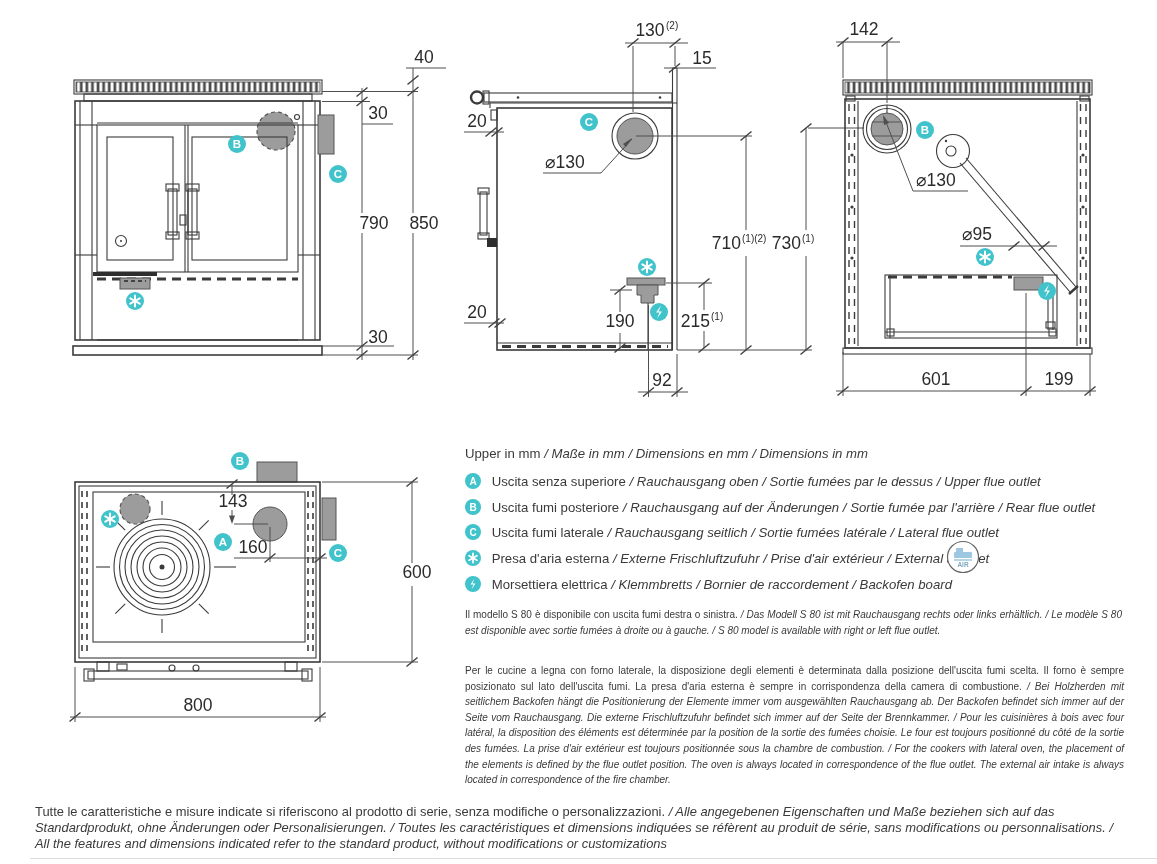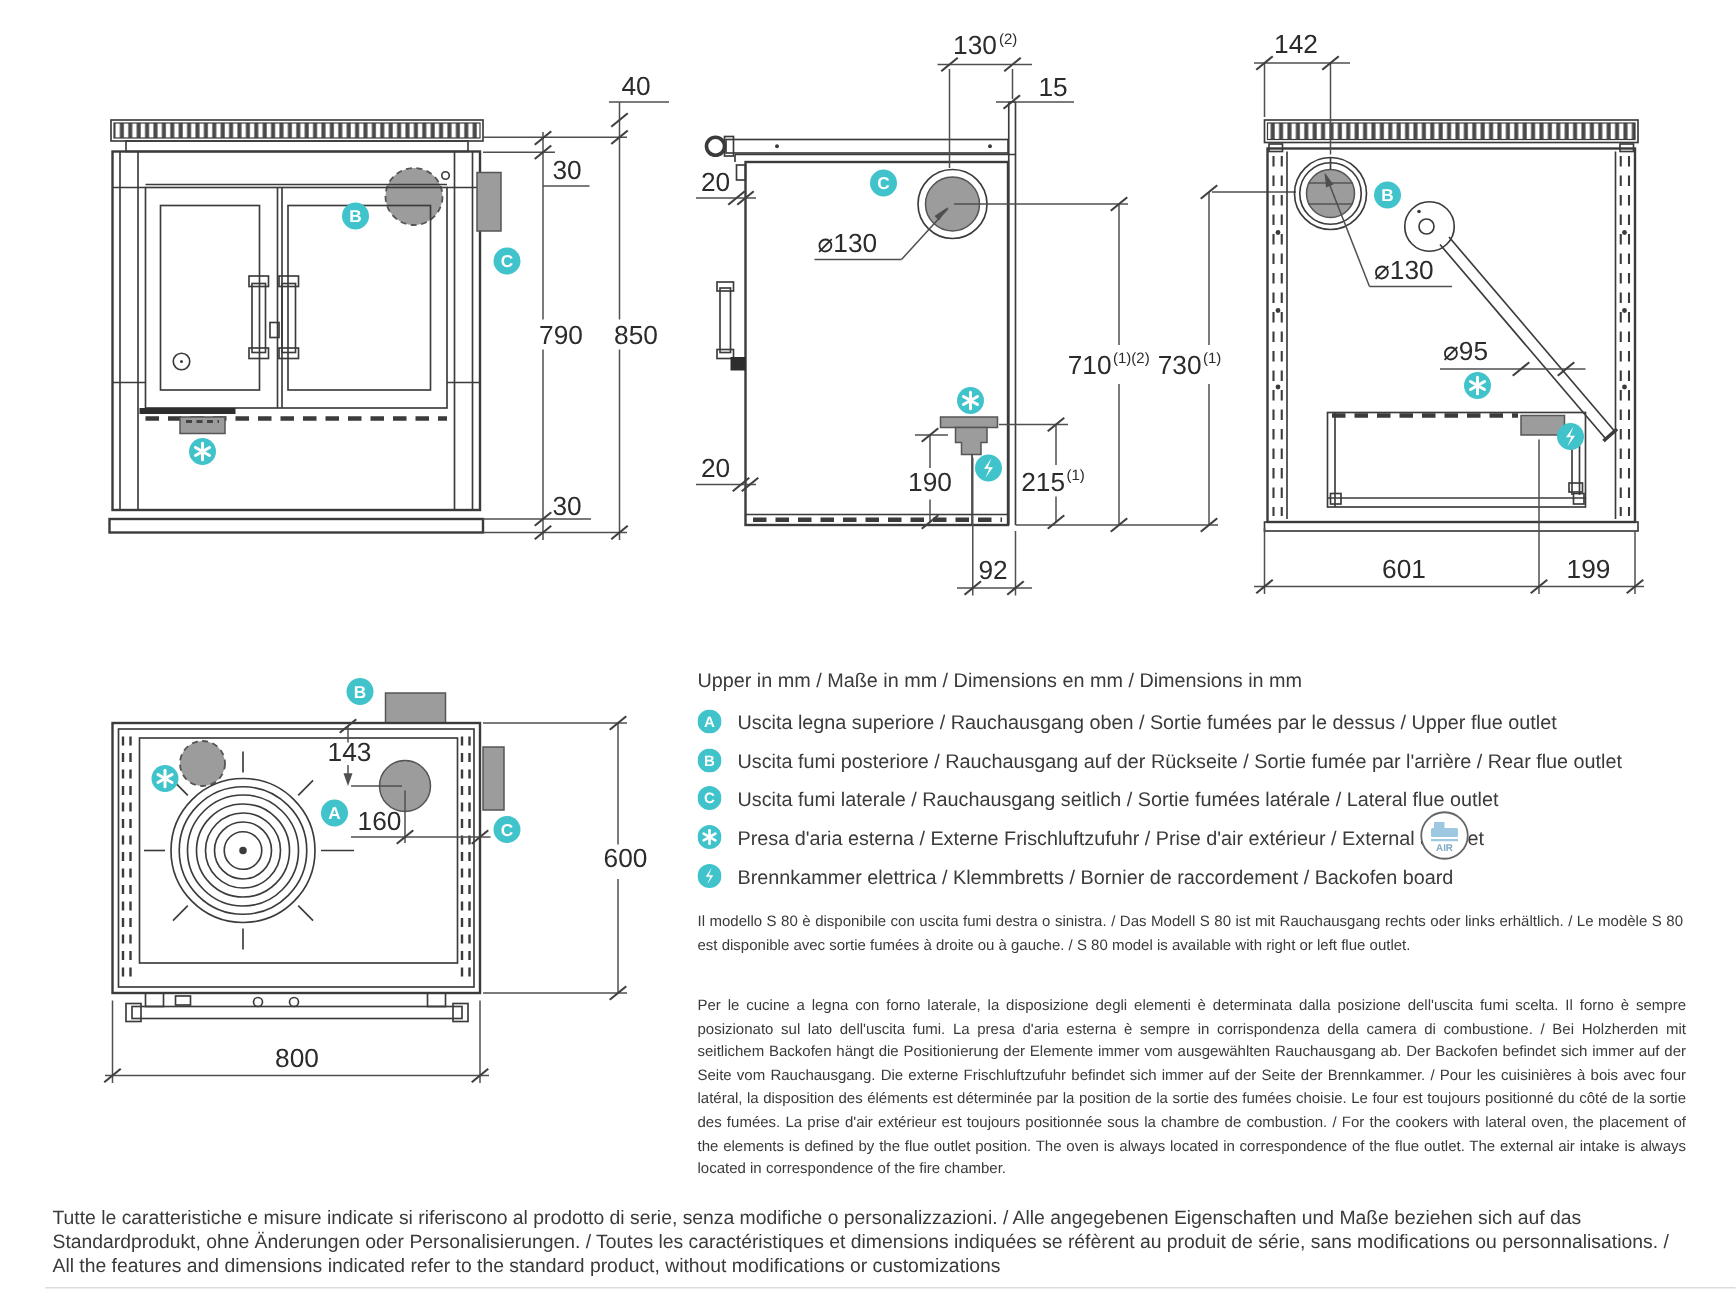--- a/index.html
+++ b/index.html
@@ -11,21 +11,21 @@
   .sup{font-size:10px;fill:#2b2b2b;}
   .mk{fill:#41c3cb;}
   .mkt{font-size:11.5px;font-weight:bold;fill:#fff;}
   .ln{stroke:#3b3b3b;stroke-width:1.1;fill:none;}
   .ln2{stroke:#3b3b3b;stroke-width:1.6;fill:none;}
   .dl{stroke:#4f4f4f;stroke-width:1;fill:none;}
   .tk{stroke:#3f3f3f;stroke-width:1.4;}
   .gf{fill:#9c9c9c;stroke:#555;stroke-width:1;}
   .dash3{stroke:#3b3b3b;stroke-width:3;stroke-dasharray:9 6;fill:none;}
   .txt{font-size:13.2px;line-height:16.4px;}
-  .tr{}
+  .tr{font-style:italic;}
   .para{font-size:10px;line-height:15.6px;text-align:justify;}
   .legend-row{position:absolute;left:465px;width:680px;height:18px;font-size:13.2px;white-space:nowrap;}
   .legend-row .sym{display:inline-block;vertical-align:-3px;margin-right:7px;}
   .footer{font-size:12.9px;line-height:16px;}
   .rule{position:absolute;left:30px;width:1127px;top:858px;height:1px;background:#dcdcdc;}
 </style>
 </head>
 <body>
 
 <svg class="abs" style="left:0;top:0" width="1157" height="800" viewBox="0 0 1157 800">
@@ -444,30 +444,30 @@
   <span>Upper in mm</span><span class="tr"> / Maße in mm / Dimensions en mm / Dimensions in mm</span>
 </div>
 
 <div class="legend-row" style="top:473px;">
   <span class="sym">
     <svg width="16" height="16">
         <circle cx="8" cy="8" r="8" fill="#41c3cb"></circle>
         <text x="8" y="11.5" text-anchor="middle" font-size="10" font-weight="bold" fill="#fff">A</text>
       </svg>
   </span>
-  <span>Uscita legna superiore</span><span class="tr"> / Rauchausgang oben  / Sortie fumées par le dessus / Upper flue outlet</span>
+  <span>Uscita senza superiore</span><span class="tr"> / Rauchausgang oben  / Sortie fumées par le dessus / Upper flue outlet</span>
 </div>
 <div class="legend-row" style="top:499px;">
   <span class="sym">
     <svg width="16" height="16">
         <circle cx="8" cy="8" r="8" fill="#41c3cb"></circle>
         <text x="8" y="11.5" text-anchor="middle" font-size="10" font-weight="bold" fill="#fff">B</text>
       </svg>
   </span>
-  <span>Uscita fumi posteriore</span><span class="tr"> /  Rauchausgang auf der Rückseite / Sortie fumée par l'arrière / Rear flue outlet</span>
+  <span>Uscita fumi posteriore</span><span class="tr"> /  Rauchausgang auf der Änderungen / Sortie fumée par l'arrière / Rear flue outlet</span>
 </div>
 <div class="legend-row" style="top:524px;">
   <span class="sym">
     <svg width="16" height="16">
         <circle cx="8" cy="8" r="8" fill="#41c3cb"></circle>
         <text x="8" y="11.5" text-anchor="middle" font-size="10" font-weight="bold" fill="#fff">C</text>
       </svg>
   </span>
   <span>Uscita fumi laterale</span><span class="tr"> / Rauchausgang seitlich  / Sortie fumées latérale / Lateral flue outlet</span>
 </div>
@@ -484,21 +484,21 @@
   </span>
   <span>Presa d'aria esterna</span><span class="tr"> / Externe Frischluftzufuhr / Prise d'air extérieur / External air inlet</span>
 </div>
 <div class="legend-row" style="top:576px;">
   <span class="sym">
     <svg width="16" height="16">
         <circle cx="8" cy="8" r="8" fill="#41c3cb"></circle>
         <polygon points="9.5,2.5 5.5,8.5 8.5,8.5 6.5,13.5 10.5,7.5 7.5,7.5" fill="#fff"></polygon>
       </svg>
   </span>
-  <span>Brennkammer elettrica</span><span class="tr"> / Klemmbretts / Bornier de raccordement / Backofen board</span>
+  <span>Morsettiera elettrica</span><span class="tr"> / Klemmbretts / Bornier de raccordement / Backofen board</span>
 </div>
 
 <div class="abs" style="left:946px;top:540px;">
   <svg width="35" height="35">
     <circle cx="17" cy="17" r="15.5" fill="#fff" stroke="#666" stroke-width="1.2"></circle>
     <rect x="8" y="12" width="18" height="6" rx="1" fill="#9ec8e2"></rect>
     <rect x="10" y="8" width="7" height="4" fill="#9ec8e2"></rect>
     <line x1="8" y1="20" x2="26" y2="20" stroke="#9ec8e2" stroke-width="1.5"></line>
     <text x="17" y="27" text-anchor="middle" font-size="6.5" font-weight="bold" fill="#7fa9c4">AIR</text>
   </svg>

